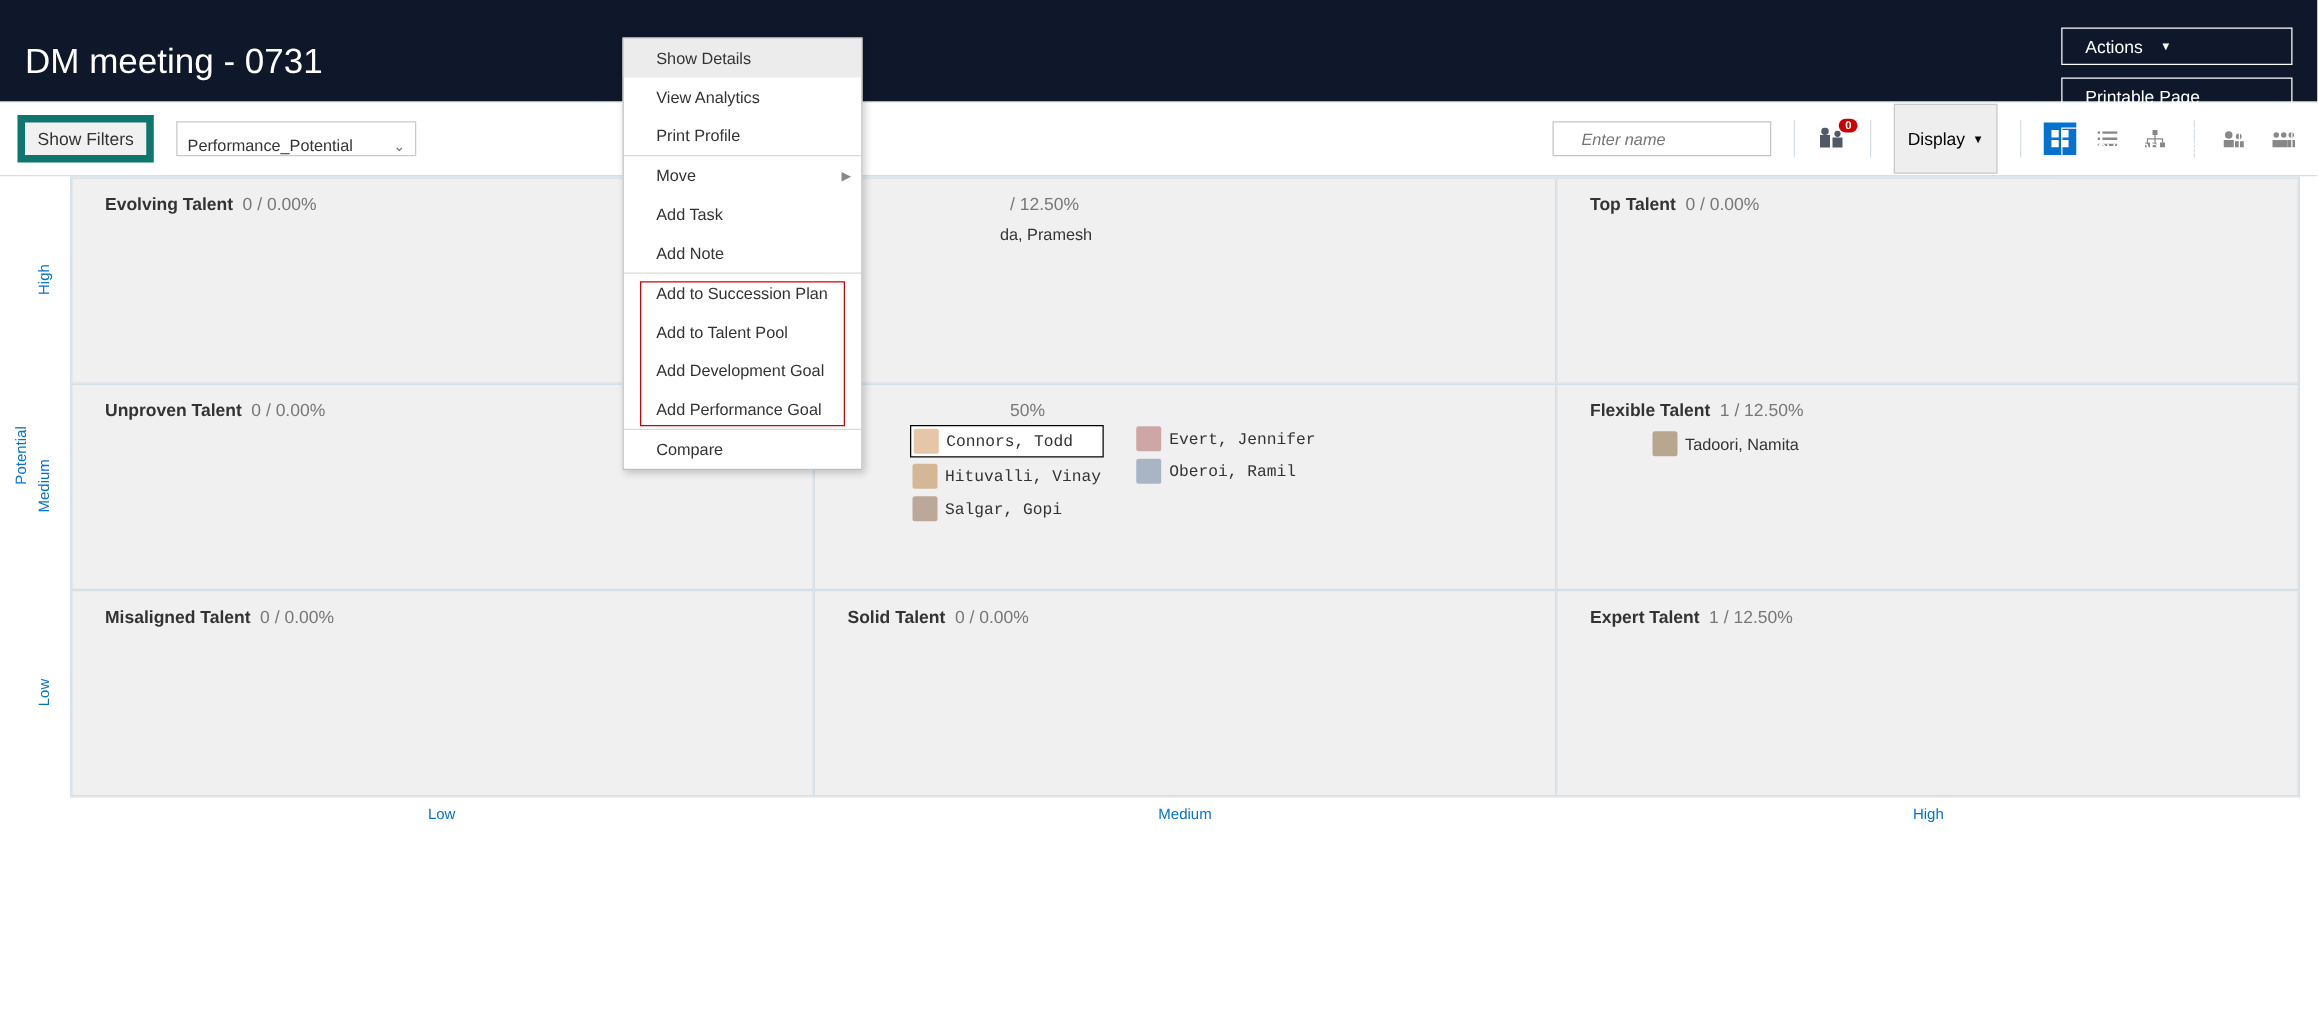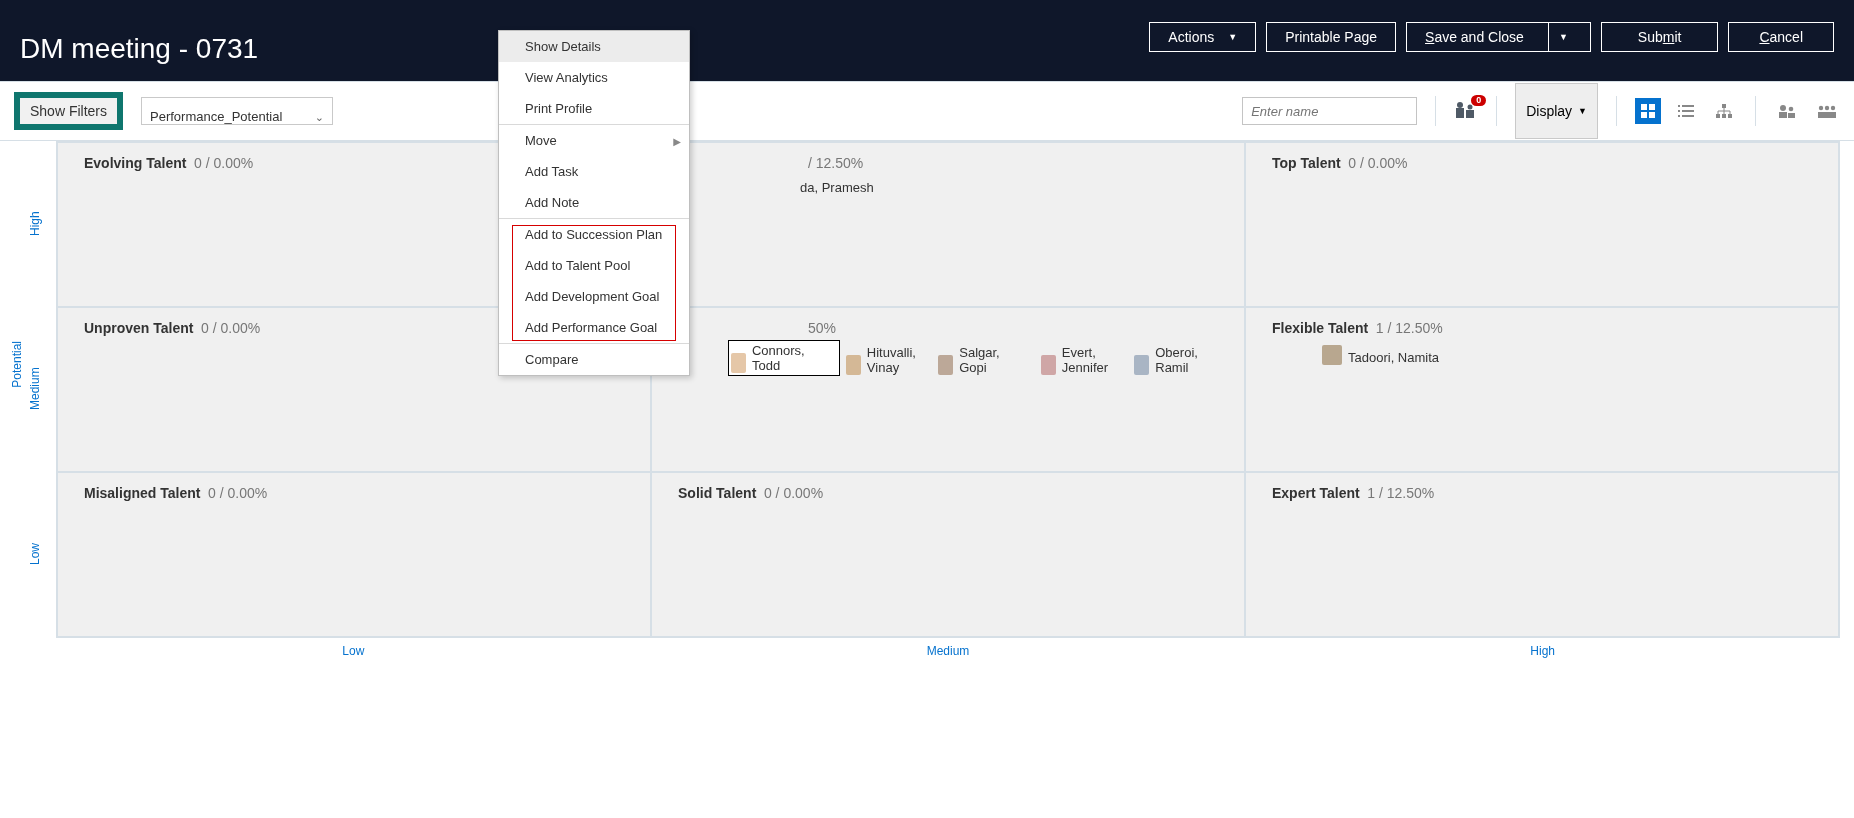--- a/index.html
+++ b/index.html
@@ -19,20 +19,21 @@
     font-size: 28px;
     font-weight: 300;
     color: #fff;
   }
   .header-buttons {
     position: absolute;
     right: 20px;
     top: 22px;
     display: flex;
     gap: 10px;
+    flex-direction: column;
   }
   .hdr-btn {
     border: 1px solid #fff;
     background: transparent;
     color: #fff;
     height: 30px;
     padding: 0 18px;
     font-size: 14px;
     display: flex;
     align-items: center;
@@ -81,21 +82,21 @@
     font-size: 13px;
     background: #fff;
     cursor: pointer;
   }
   .select .chev { color: #666; font-size: 11px; }
   .spacer { flex: 1; }
   .name-input {
     border: 1px solid #c4c4c4;
     width: 175px;
     height: 28px;
-    padding: 0 8px;
+    padding: 0 22px;
     font-size: 13px;
     font-style: italic;
     color: #999;
   }
   .vsep {
     width: 1px;
     height: 30px;
     background: #d6dfe6;
   }
   .icon-badge {
@@ -174,24 +175,24 @@
   .cell {
     border: 1px solid #d6dfe6;
     background: #f0f0f0;
     padding: 12px 26px;
     position: relative;
   }
   .cell-title { font-weight: 600; font-size: 14px; color: #333; }
   .cell-stats { color: #777; font-size: 14px; margin-left: 4px; font-weight: 400;}
   .people { margin-top: 8px; display: flex; flex-direction: column; gap: 4px; }
   .people-row { display: flex; gap: 24px; }
-  .people-col { display: flex; flex-direction: row; gap: 4px; }
+  .people-col { display: flex; flex-direction: column; gap: 4px; font-family: Liberation Mono, monospace; }
   .person {
     display: flex;
-    align-items: flex-end;
+    align-items: center;
     gap: 6px;
     font-size: 13px;
     color: #333;
     padding: 1px 2px;
   }
   .person.selected {
     border: 1px solid #000;
     background: #fff;
     padding: 2px 24px 2px 2px;
   }

